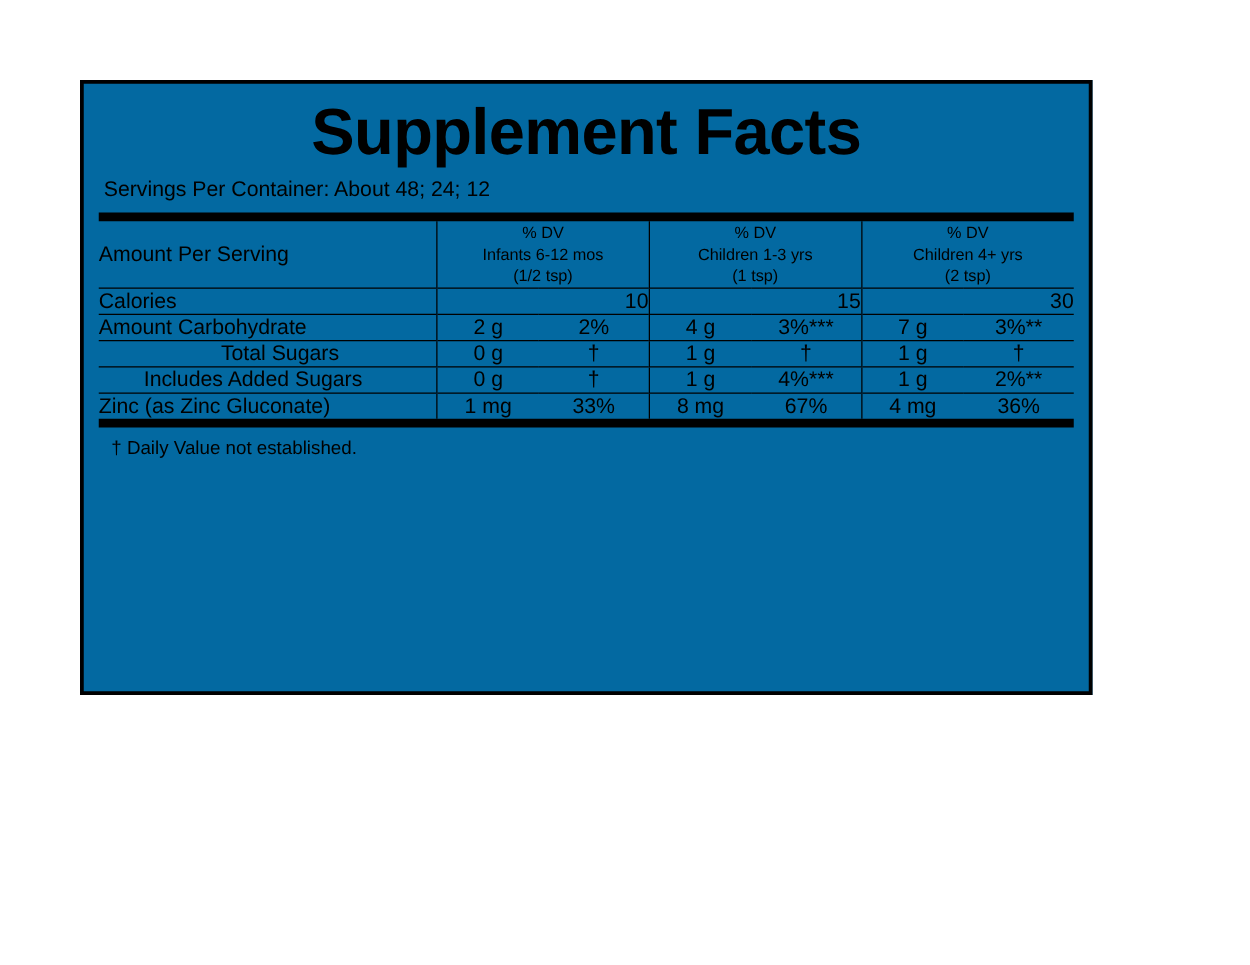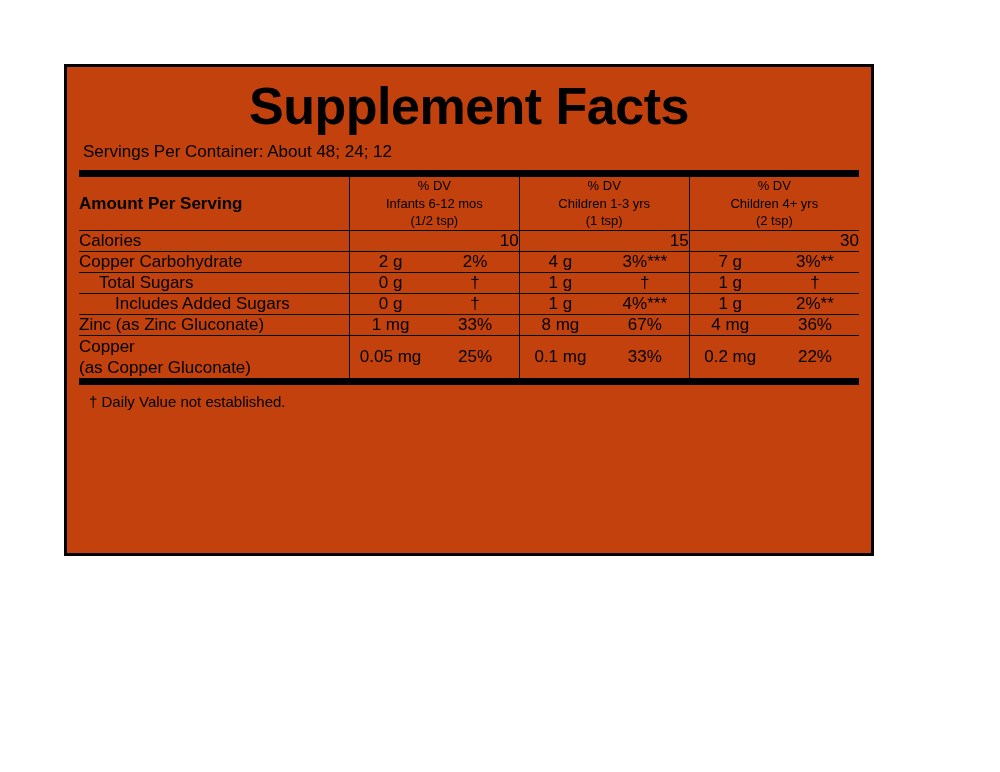--- a/index.html
+++ b/index.html
@@ -16,21 +16,21 @@
     overflow: hidden;
   }
 
   .panel {
     position: absolute;
     left: 64px;
     top: 64px;
     width: 810px;
     height: 492px;
     border: 3px solid #000;
-    background: #c2410c;
+    background: #0369a1;
     box-sizing: border-box;
   }
 
   .inner {
     position: absolute;
     left: 12px;
     right: 12px;
     top: 6px;
   }
 
@@ -73,39 +73,39 @@
   .col-amt   { width: 78px; }
   .col-dv    { width: 84px; }
 
   .hdr-cell {
     text-align: center;
     font-size: 13px;
     line-height: 1.35;
     padding: 4px 0 3px 0;
   }
   .hdr-amount {
-    font-weight: bold;
+    font-weight: normal;
     font-size: 17px;
     vertical-align: bottom;
     padding-bottom: 4px;
     padding-left: 4px;
   }
 
   .vline-l { border-left: 1.5px solid #000; }
 
   .row-line td {
     border-top: 1.5px solid #000;
     margin-left: 24px;
   }
 
   .nutrient {
     padding: 3px 0 3px 4px;
     white-space: nowrap;
   }
-  .nutrient.indent1 { padding-left: 20px; }
+  .nutrient.indent1 { padding-left: 20px; text-align: center; }
   .nutrient.indent2 { padding-left: 36px; }
 
   .num {
     text-align: center;
     padding: 3px 0;
     white-space: nowrap;
   }
 
   .calories-val {
     text-align: right;
@@ -172,21 +172,21 @@
       </tr>
 
       <tr class="row-line">
         <td class="nutrient">Calories</td>
         <td class="calories-val vline-l" colspan="2">10</td>
         <td class="calories-val vline-l" colspan="2">15</td>
         <td class="calories-val vline-l" colspan="2">30</td>
       </tr>
 
       <tr class="row-line">
-        <td class="nutrient">Copper Carbohydrate</td>
+        <td class="nutrient">Amount Carbohydrate</td>
         <td class="num vline-l">2 g</td>
         <td class="num">2%</td>
         <td class="num vline-l">4 g</td>
         <td class="num">3%***</td>
         <td class="num vline-l">7 g</td>
         <td class="num">3%**</td>
       </tr>
 
       <tr class="row-line">
         <td class="nutrient indent1">Total Sugars</td>
@@ -211,32 +211,20 @@
       <tr class="row-line">
         <td class="nutrient">Zinc (as Zinc Gluconate)</td>
         <td class="num vline-l">1 mg</td>
         <td class="num">33%</td>
         <td class="num vline-l">8 mg</td>
         <td class="num">67%</td>
         <td class="num vline-l">4 mg</td>
         <td class="num">36%</td>
       </tr>
 
-      <tr class="row-line">
-        <td class="copper-label">
-          <div>Copper</div>
-          <div>(as Copper Gluconate)</div>
-        </td>
-        <td class="num vline-l">0.05 mg</td>
-        <td class="num">25%</td>
-        <td class="num vline-l">0.1 mg</td>
-        <td class="num">33%</td>
-        <td class="num vline-l">0.2 mg</td>
-        <td class="num">22%</td>
-      </tr>
     </tbody>
       </table>
 
     <div class="rule-bottom-thick"></div>
 
     <div class="footnotes">
       <div>† Daily Value not established.</div>
     </div>
 
   </div>

